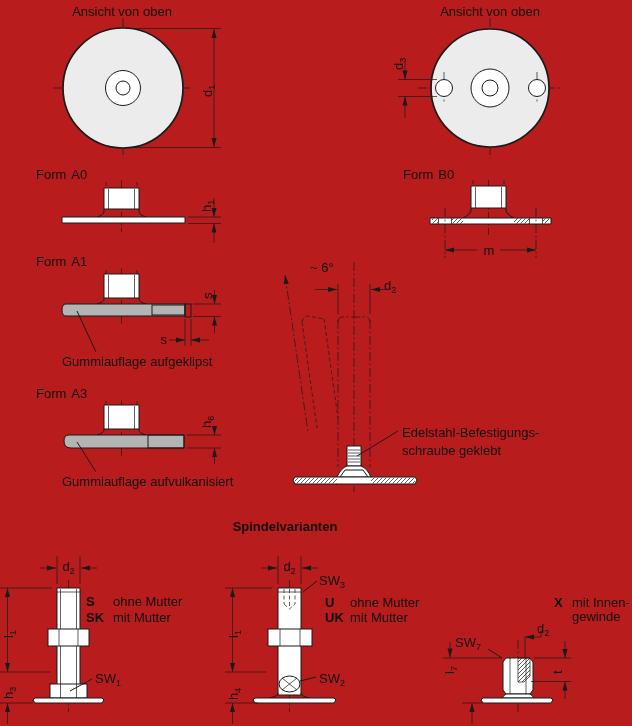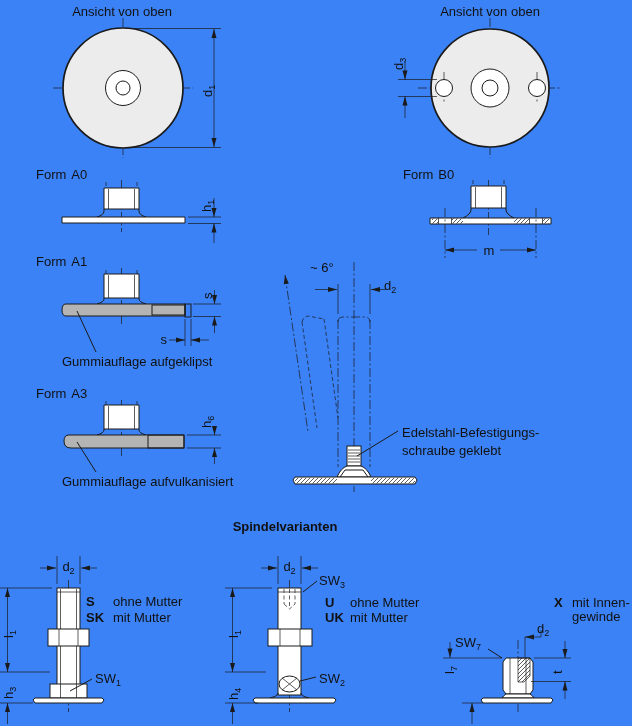--- a/index.html
+++ b/index.html
@@ -1,16 +1,16 @@
 <!DOCTYPE html>
 <html><head>
 <meta charset="utf-8">
 <style>
   html,body{margin:0;padding:0;background:#fff;}
-  .stage{position:relative;width:632px;height:726px;background:#3b82f6;overflow:hidden;
+  .stage{position:relative;width:632px;height:726px;background:#b91c1c;overflow:hidden;
          font-family:"Liberation Sans", sans-serif;}
   svg text{font-family:"Liberation Sans", sans-serif;font-size:13px;fill:#111;}
   svg text.b{font-weight:bold;}
   svg tspan.sub{font-size:9px;}
   .ln{stroke:#1a1a1a;stroke-width:1;fill:none;}
   .thick{stroke:#1a1a1a;stroke-width:1.7;fill:none;}
   .thin{stroke:#1a1a1a;stroke-width:0.7;fill:none;}
   .cl{stroke:#1a1a1a;stroke-width:0.7;fill:none;stroke-dasharray:9 2.5 2 2.5;}
   .dsh{stroke:#1a1a1a;stroke-width:0.7;fill:none;stroke-dasharray:4 2.5;}
   .ar{fill:#1a1a1a;stroke:none;}

